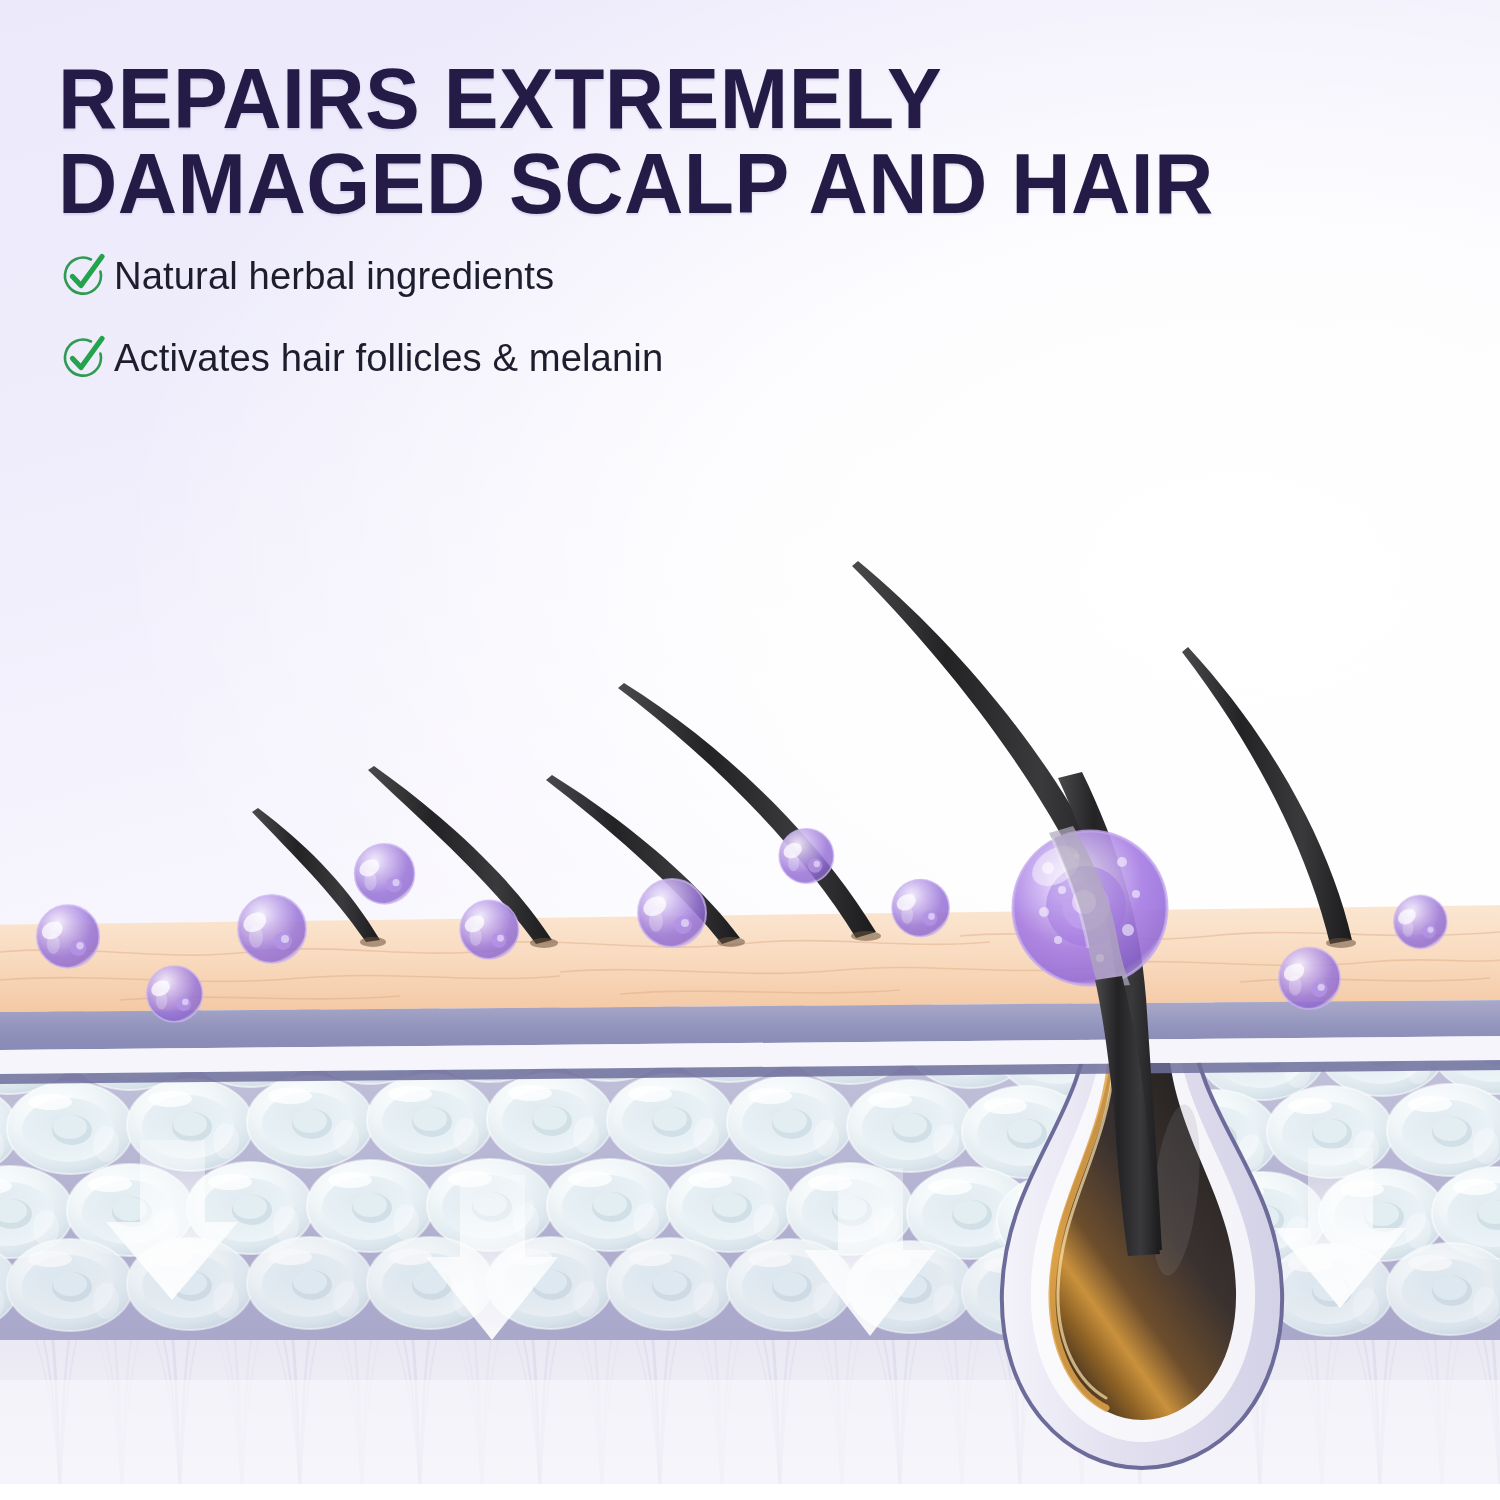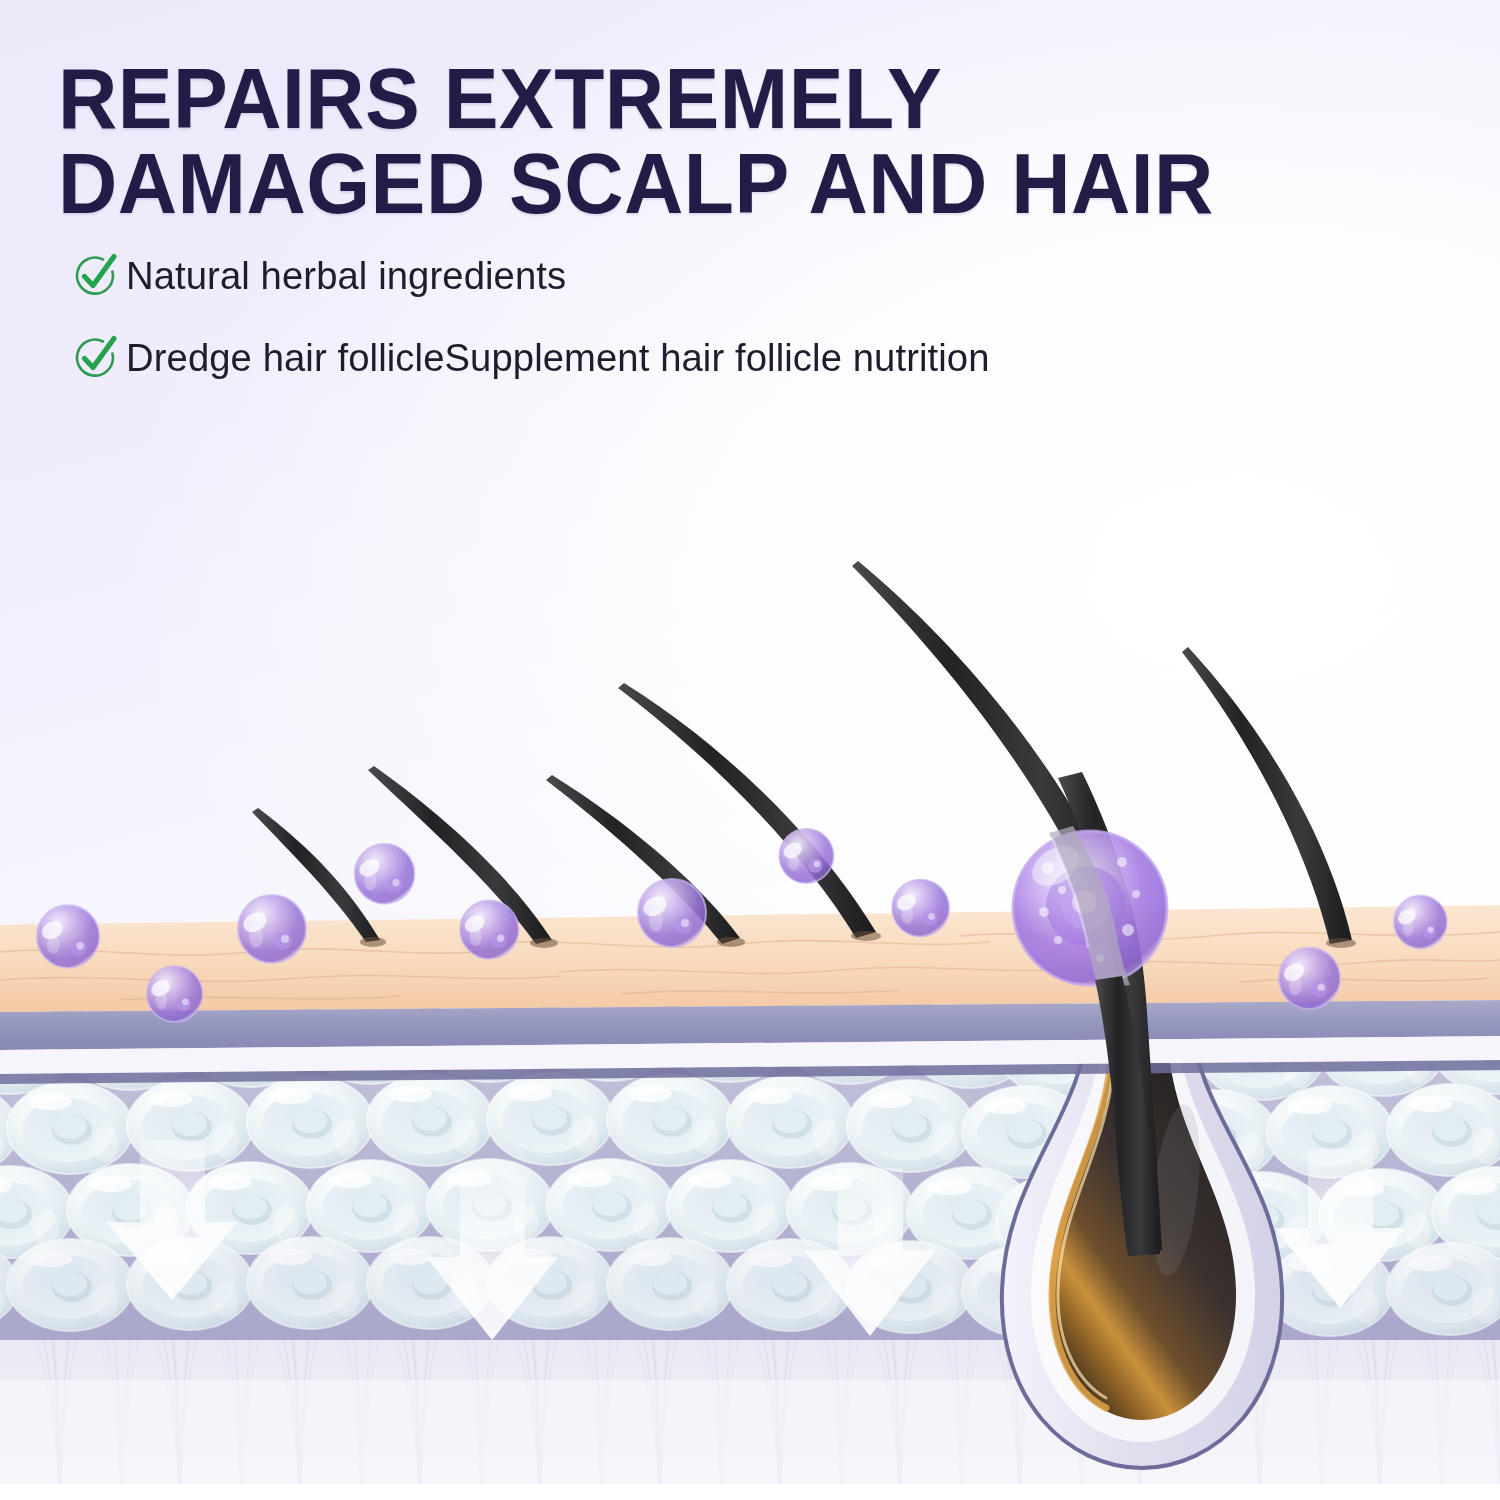--- a/index.html
+++ b/index.html
@@ -25,21 +25,21 @@
     line-height:0.99;
     letter-spacing:0.5px;
     text-transform:uppercase;
     transform:scaleX(0.955);
     transform-origin:left top;
     text-shadow:0 2px 2px rgba(120,110,170,.20);
   }
   .headline .hl-line{display:block;white-space:nowrap;}
 
   
-  .bullets{position:absolute;left:72px;top:255px;width:1100px;}
+  .bullets{position:absolute;left:60px;top:255px;width:1100px;}
   .bullet{
     position:relative;height:42px;margin-bottom:40px;
     display:flex;align-items:center;
   }
   .chk{position:relative;width:46px;height:46px;flex:0 0 46px;margin-right:8px;}
   .chk svg{display:block;width:46px;height:46px;overflow:visible;}
   .bullet-label{
     color:#1d1d2e;
     font-family:"Liberation Sans Narrow","Liberation Sans",sans-serif;
     font-size:39px;
@@ -457,28 +457,28 @@
     <div class="bullet">
       <span class="chk">
         <svg viewBox="0 0 46 46">
           <path d="M 31 6.5 A 18 18 0 1 0 41 23 A 18 18 0 0 0 40.4 18.6" fill="none" stroke="#2e9a52" stroke-width="2.6" stroke-linecap="round"></path>
           <path d="M 12.5 23.5 L 21 32.5 L 42 3.5" fill="none" stroke="#23a34b" stroke-width="5.2" stroke-linecap="round" stroke-linejoin="round"></path>
         </svg>
       </span>
       <span class="bullet-label">Natural herbal ingredients</span>
     </div>
 
-
     <div class="bullet">
       <span class="chk">
         <svg viewBox="0 0 46 46">
           <path d="M 31 6.5 A 18 18 0 1 0 41 23 A 18 18 0 0 0 40.4 18.6" fill="none" stroke="#2e9a52" stroke-width="2.6" stroke-linecap="round"></path>
           <path d="M 12.5 23.5 L 21 32.5 L 42 3.5" fill="none" stroke="#23a34b" stroke-width="5.2" stroke-linecap="round" stroke-linejoin="round"></path>
         </svg>
       </span>
-      <span class="bullet-label">Dredge hair follicleSupplement hair follicle nutrition</span>
+      <span class="bullet-label">Activates hair follicles &amp; melanin</span>
     </div>
 
 
 
+
   </div>
 
 </div>
 
 </body></html>

